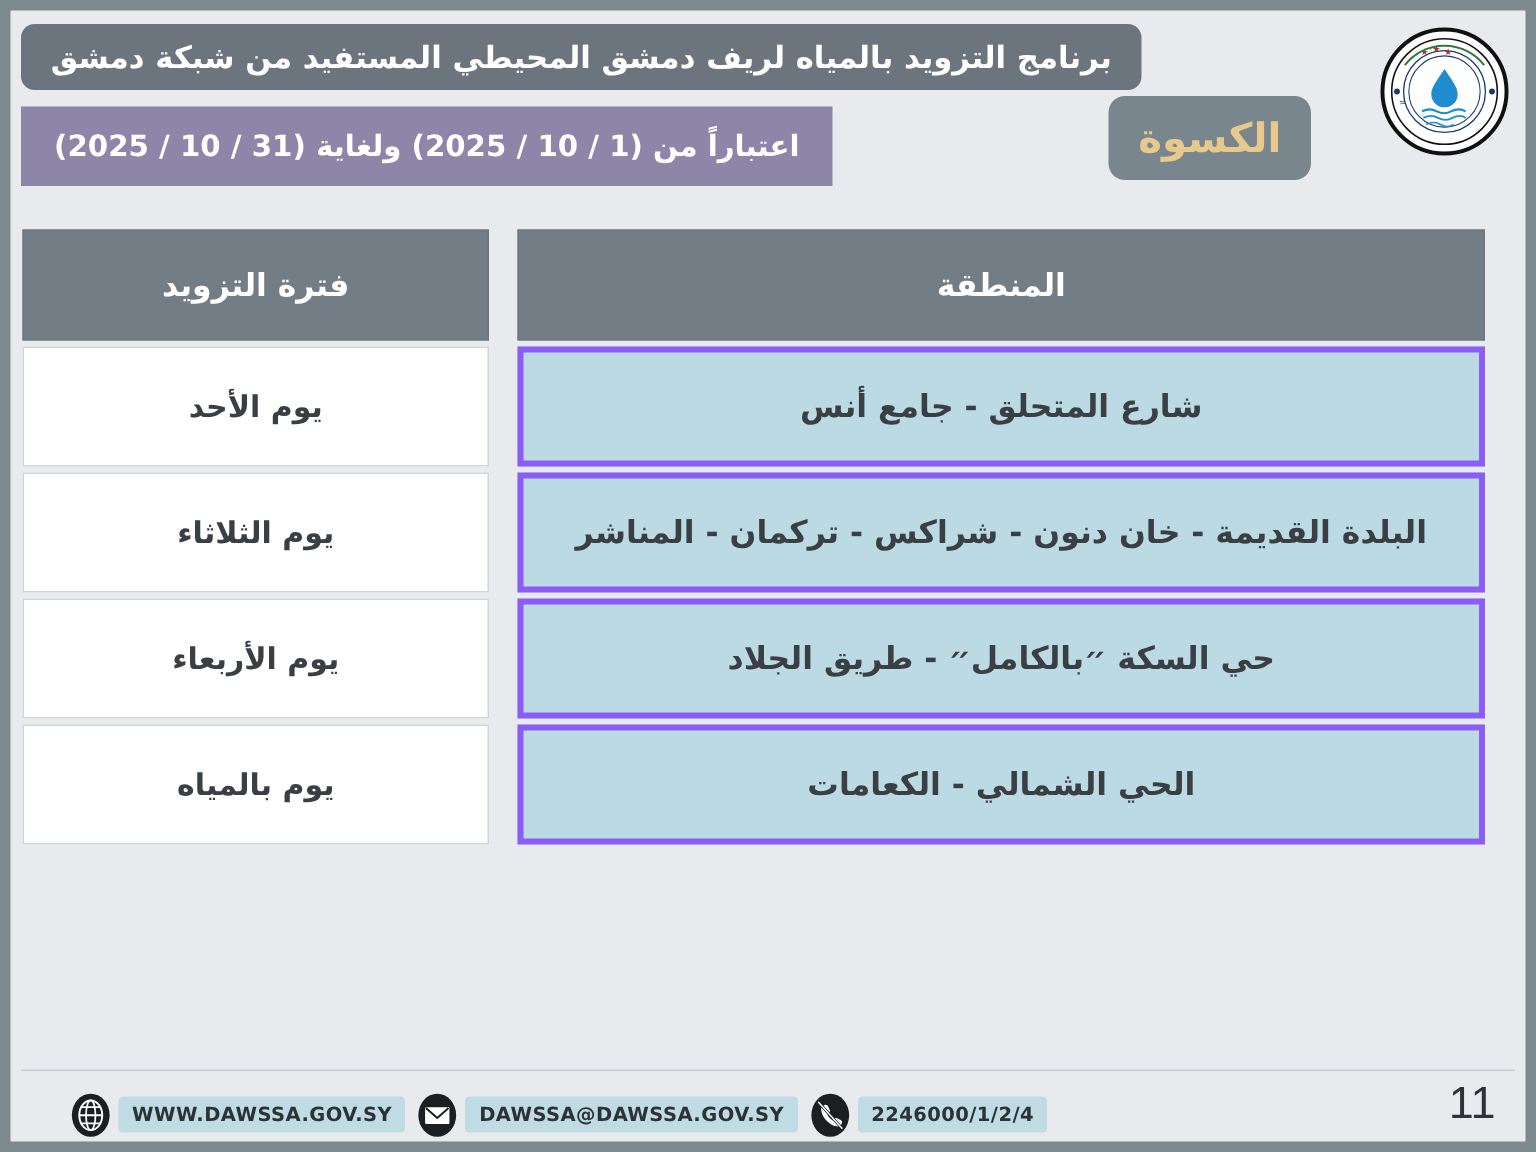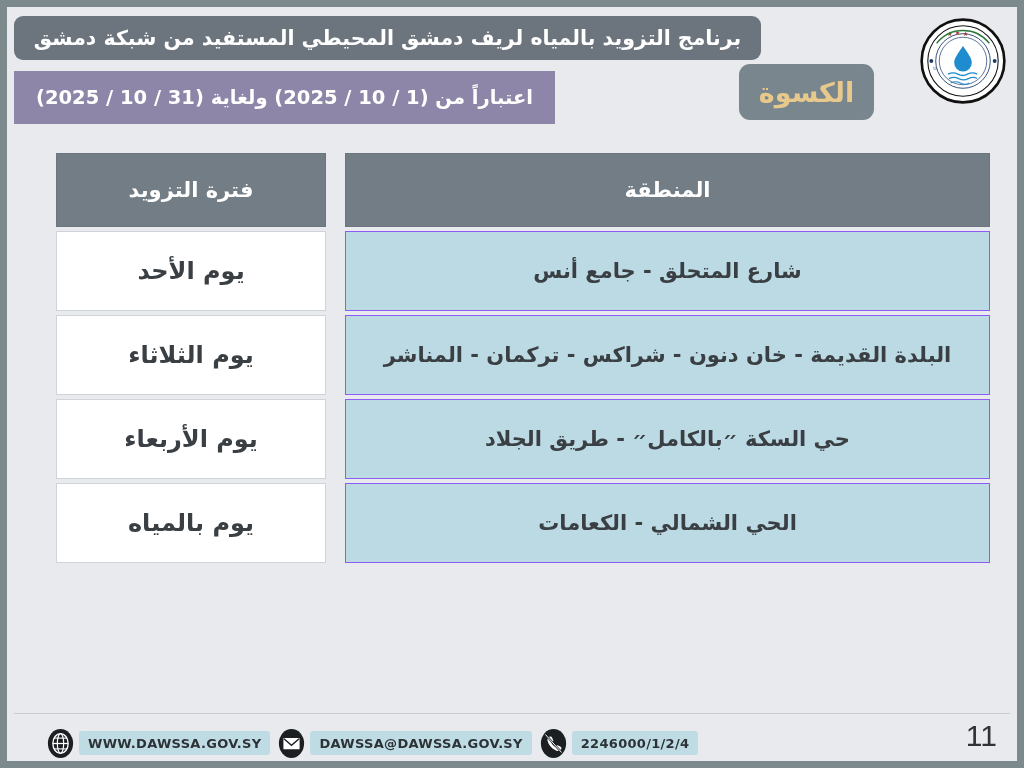--- a/index.html
+++ b/index.html
@@ -103,21 +103,21 @@
     gap: 19px;
   }
 
   .col {
     display: flex;
     flex-direction: column;
     gap: 4px;
   }
 
   #col-region { width: 645px; }
-  #col-period { width: 270px; }
+  #col-period { width: 311px; }
 
   .th {
     height: 74px;
     background: #737d85;
     border: 1px solid #6d767e;
     box-sizing: border-box;
     display: flex;
     align-items: center;
     justify-content: center;
     color: #ffffff;
@@ -134,27 +134,27 @@
     font-size: 21px;
     font-weight: bold;
     color: #3a3f44;
     padding: 0 8px;
     text-align: center;
     line-height: 1.25;
   }
 
   .cell-region {
     background: #bcdae4;
-    border: 1px solid #8b5cf6;
+    border: 4px solid #8b5cf6;
   }
 
   .cell-period {
     background: #ffffff;
     border: 1px solid #cfd4da;
-    font-size: 24px;
+    font-size: 20px;
   }
 
   
   #footer-divider {
     position: absolute;
     left: 7px;
     right: 7px;
     top: 706px;
     height: 1px;
     background: #c6cbd1;

